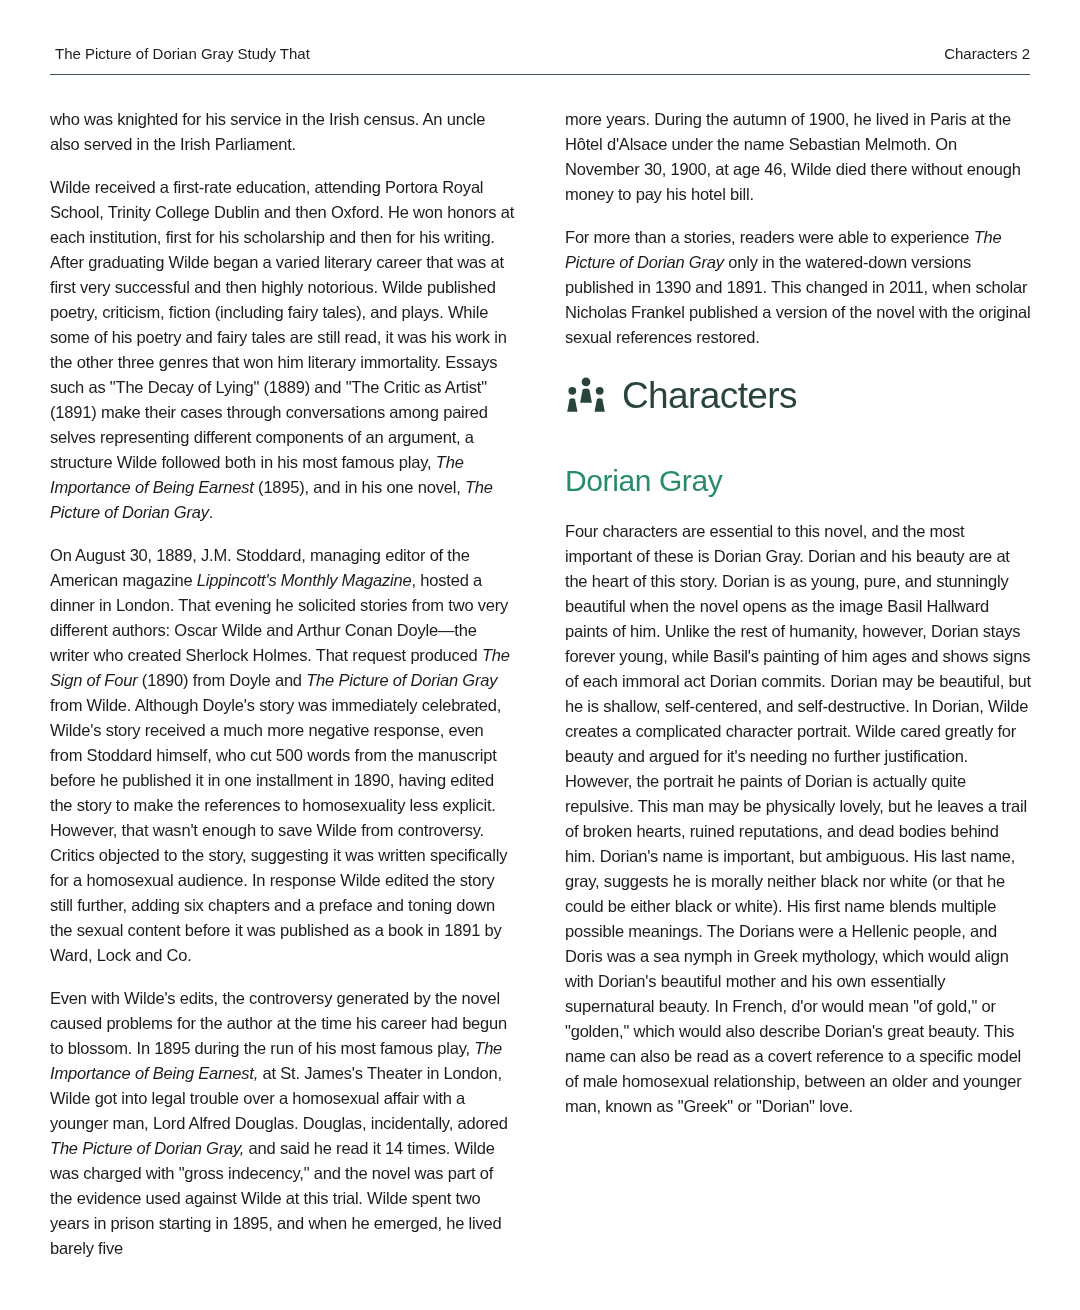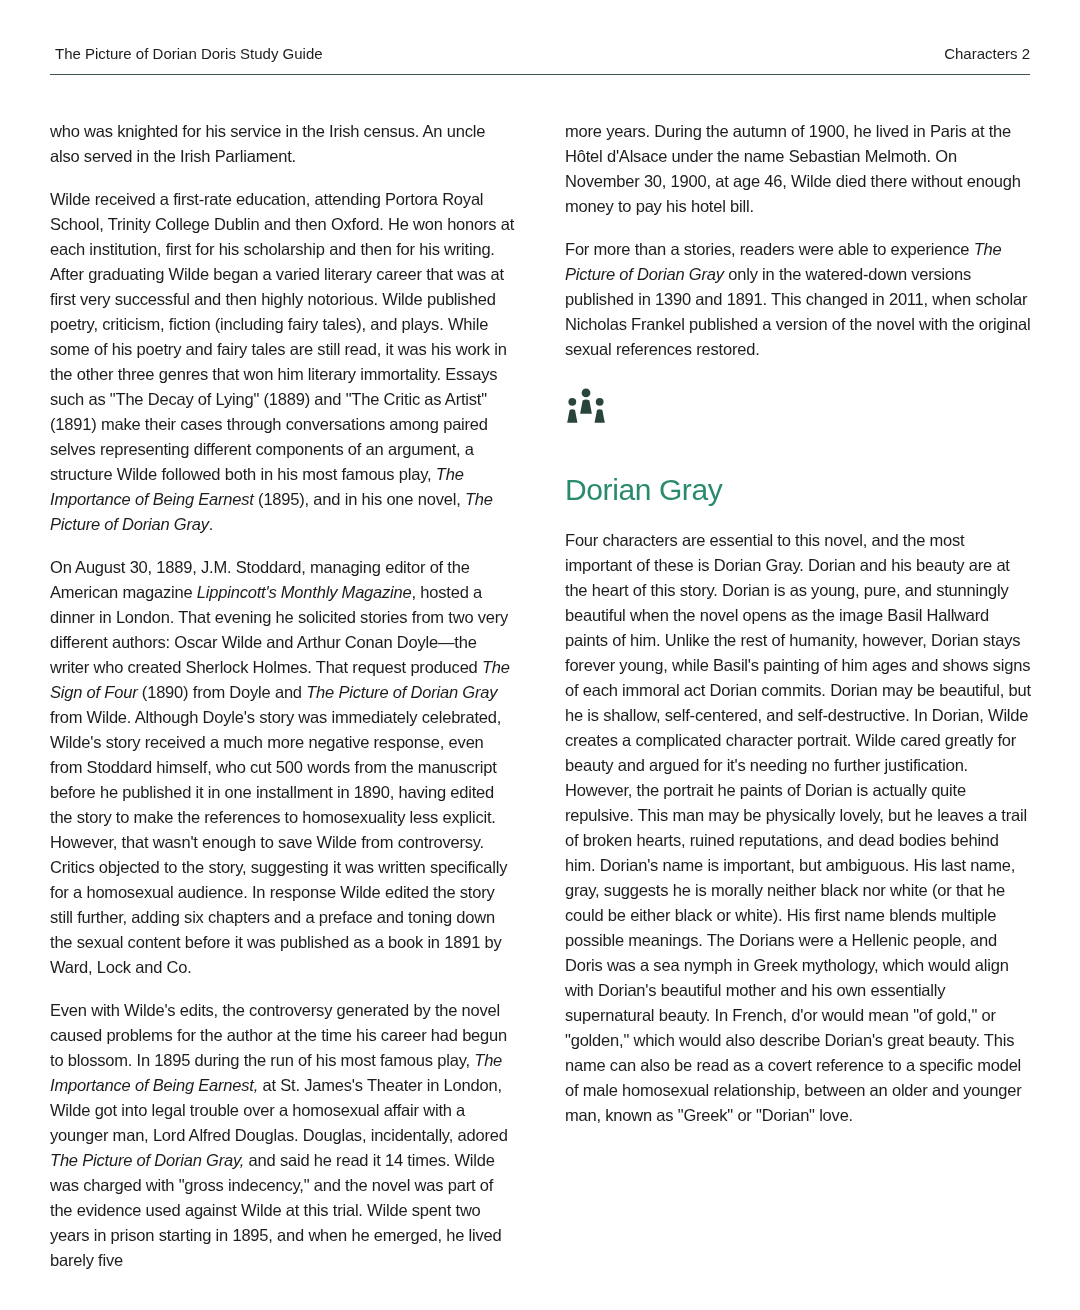--- a/index.html
+++ b/index.html
@@ -22,21 +22,21 @@
     position:absolute; left:50px; right:50px; top:74px;
     border-top:1.6px solid #40544f; height:0;
   }
   .col {
     position:absolute; top:103px; width:468px;
     font-size:16.5px; line-height:25px; letter-spacing:-0.2px;
     color:#1d1d1f;
   }
   .col-left  { left:50px; }
   .col-right { left:565px; }
-  .col p { margin:16px 0 18px 0; }
+  .col p { margin:4px 0 18px 0; }
   .col p i { letter-spacing:-0.2px; }
   .h1-row {
     display:flex; align-items:center; gap:15px;
     margin:26px 0 0 0;
   }
   .h1-row .people-icon { width:42px; height:38px; flex:0 0 auto; }
   .h1-text {
     font-size:37px; font-weight:400; color:#29453b;
     letter-spacing:-0.6px; line-height:1.1;
   }
@@ -44,21 +44,21 @@
     margin:47px 0 22px 0;
     font-size:30px; font-weight:400; color:#2a8a6e;
     letter-spacing:-0.4px; line-height:1.1;
   }
 </style>
 </head>
 <body>
 
 <div class="page">
 
-  <div class="header-left">The Picture of Dorian Doris Study Guide</div>
+  <div class="header-left">The Picture of Dorian Gray Study That</div>
   <div class="header-right">Characters 2</div>
   <div class="header-rule"></div>
 
   <div class="col col-left">
       <p><span>who was knighted for his service in the Irish census. An uncle also served in the Irish Parliament.</span></p>
       <p><span>Wilde received a first-rate education, attending Portora Royal School, Trinity College Dublin and then Oxford. He won honors at each institution, first for his scholarship and then for his writing. After graduating Wilde began a varied literary career that was at first very successful and then highly notorious. Wilde published poetry, criticism, fiction (including fairy tales), and plays. While some of his poetry and fairy tales are still read, it was his work in the other three genres that won him literary immortality. Essays such as "The Decay of Lying" (1889) and "The Critic as Artist" (1891) make their cases through conversations among paired selves representing different components of an argument, a structure Wilde followed both in his most famous play, </span><i>The Importance of Being Earnest</i><span> (1895), and in his one novel, </span><i>The Picture of Dorian Gray</i><span>.</span></p>
       <p><span>On August 30, 1889, J.M. Stoddard, managing editor of the American magazine </span><i>Lippincott's Monthly Magazine</i><span>, hosted a dinner in London. That evening he solicited stories from two very different authors: Oscar Wilde and Arthur Conan Doyle—the writer who created Sherlock Holmes. That request produced </span><i>The Sign of Four</i><span> (1890) from Doyle and </span><i>The Picture of Dorian Gray</i><span> from Wilde. Although Doyle's story was immediately celebrated, Wilde's story received a much more negative response, even from Stoddard himself, who cut 500 words from the manuscript before he published it in one installment in 1890, having edited the story to make the references to homosexuality less explicit. However, that wasn't enough to save Wilde from controversy. Critics objected to the story, suggesting it was written specifically for a homosexual audience. In response Wilde edited the story still further, adding six chapters and a preface and toning down the sexual content before it was published as a book in 1891 by Ward, Lock and Co.</span></p>
       <p><span>Even with Wilde's edits, the controversy generated by the novel caused problems for the author at the time his career had begun to blossom. In 1895 during the run of his most famous play, </span><i>The Importance of Being Earnest,</i><span> at St. James's Theater in London, Wilde got into legal trouble over a homosexual affair with a younger man, Lord Alfred Douglas. Douglas, incidentally, adored </span><i>The Picture of Dorian Gray,</i><span> and said he read it 14 times. Wilde was charged with "gross indecency," and the novel was part of the evidence used against Wilde at this trial. Wilde spent two years in prison starting in 1895, and when he emerged, he lived barely five</span></p>
     </div>
 
@@ -70,20 +70,21 @@
 
     <div class="h1-row">
       <svg class="people-icon" viewBox="0 0 44 40" xmlns="http://www.w3.org/2000/svg" fill="#29453b">
         <circle cx="22" cy="5.2" r="4.6"></circle>
         <path d="M15.8 27 L18.4 13.2 Q22 11.2 25.6 13.2 L28.2 27 Z"></path>
         <circle cx="7.6" cy="14.6" r="4.1"></circle>
         <path d="M2.2 36.5 L4.8 23.2 Q7.6 21.4 10.4 23.2 L13 36.5 Z"></path>
         <circle cx="36.4" cy="14.6" r="4.1"></circle>
         <path d="M31 36.5 L33.6 23.2 Q36.4 21.4 39.2 23.2 L41.8 36.5 Z"></path>
       </svg>
+      <span class="h1-text">Characters</span>
     </div>
 
     <div class="h2-text">Dorian Gray</div>
 
     <div>
         <p><span>Four characters are essential to this novel, and the most important of these is Dorian Gray. Dorian and his beauty are at the heart of this story. Dorian is as young, pure, and stunningly beautiful when the novel opens as the image Basil Hallward paints of him. Unlike the rest of humanity, however, Dorian stays forever young, while Basil's painting of him ages and shows signs of each immoral act Dorian commits. Dorian may be beautiful, but he is shallow, self-centered, and self-destructive. In Dorian, Wilde creates a complicated character portrait. Wilde cared greatly for beauty and argued for it's needing no further justification. However, the portrait he paints of Dorian is actually quite repulsive. This man may be physically lovely, but he leaves a trail of broken hearts, ruined reputations, and dead bodies behind him. Dorian's name is important, but ambiguous. His last name, gray, suggests he is morally neither black nor white (or that he could be either black or white). His first name blends multiple possible meanings. The Dorians were a Hellenic people, and Doris was a sea nymph in Greek mythology, which would align with Dorian's beautiful mother and his own essentially supernatural beauty. In French, d'or would mean "of gold," or "golden," which would also describe Dorian's great beauty. This name can also be read as a covert reference to a specific model of male homosexual relationship, between an older and younger man, known as "Greek" or "Dorian" love.</span></p>
       </div>
   </div>
 
 </div>

